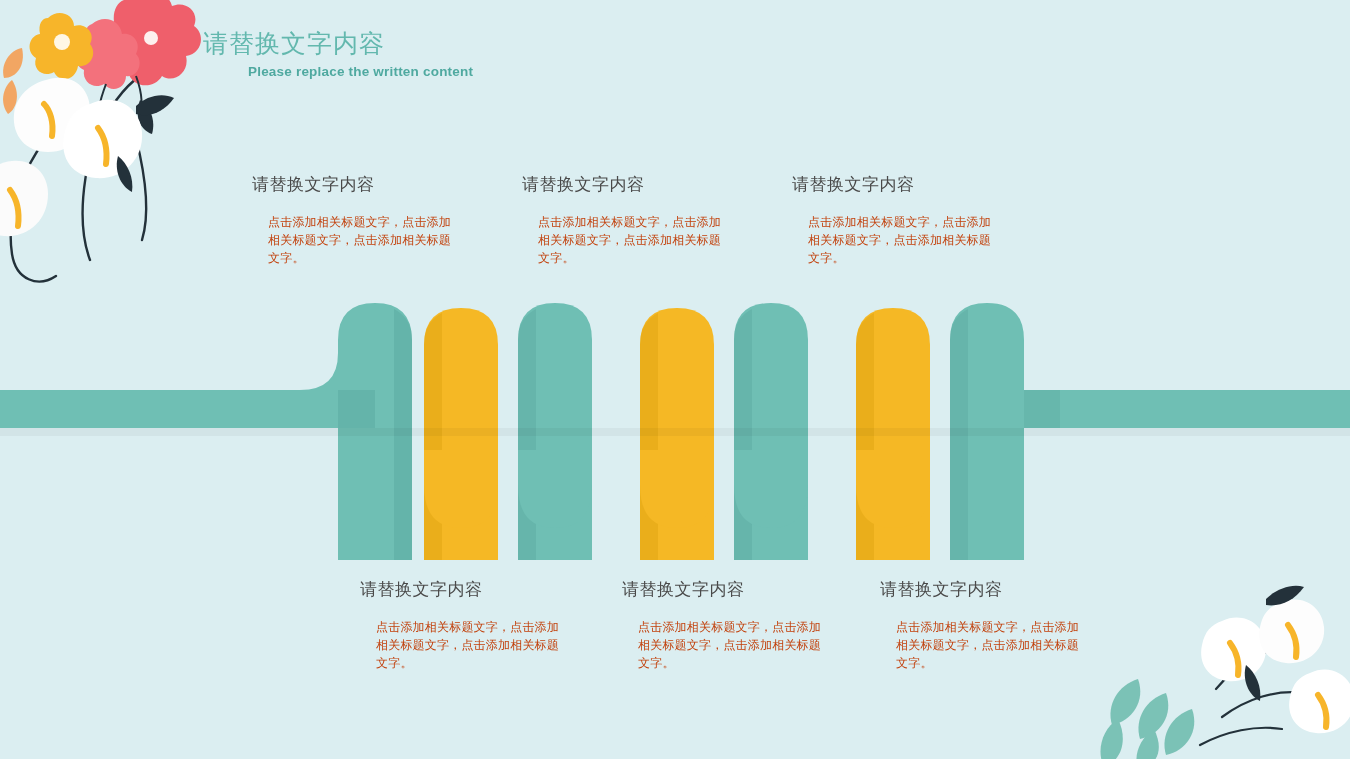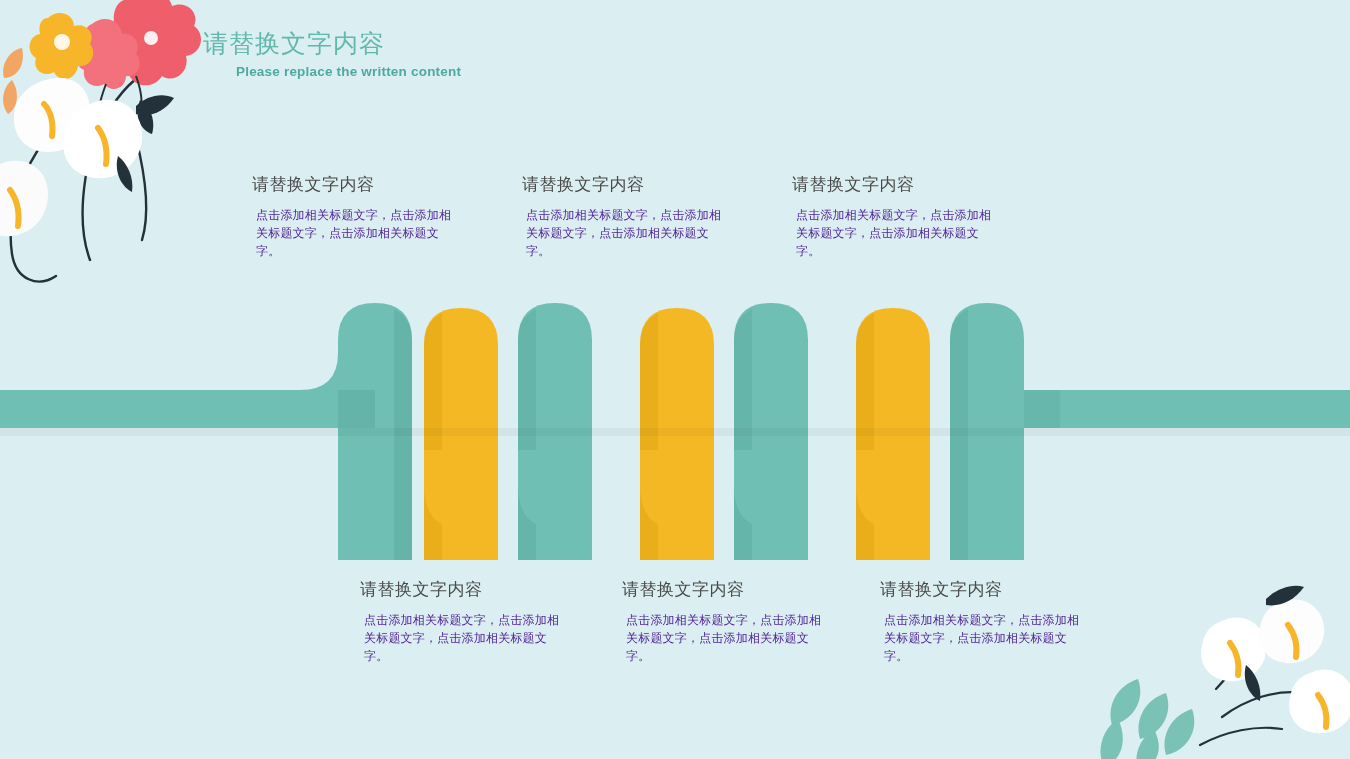--- a/index.html
+++ b/index.html
@@ -32,43 +32,43 @@
     letter-spacing: 1px;
     line-height: 34px;
     font-weight: normal;
     margin: 0;
   }
   .title-en {
     font-size: 13.5px;
     color: #4fa9a0;
     font-weight: bold;
     letter-spacing: 0.2px;
-    margin: 3px 0 0 4px;
+    margin: 3px 0 0 16px;
     line-height: 18px;
     padding-left: 29px;
   }
 
   
   .txt-block {
     position: absolute;
     width: 215px;
   }
   .txt-head {
     font-size: 17px;
     color: #4a4a4a;
     line-height: 24px;
     margin: 0 0 9px 0;
     font-weight: normal;
     letter-spacing: 0.5px;
   }
   .txt-body {
     font-size: 12px;
-    color: #4c1d95;
+    color: #c2410c;
     line-height: 18px;
-    margin: 4px;
+    margin: 16px;
     letter-spacing: 0.2px;
   }
 
   .tb-top1 { left: 252px; top: 173px; }
   .tb-top2 { left: 522px; top: 173px; }
   .tb-top3 { left: 792px; top: 173px; }
   .tb-bot1 { left: 360px; top: 578px; }
   .tb-bot2 { left: 622px; top: 578px; }
   .tb-bot3 { left: 880px; top: 578px; }
 

